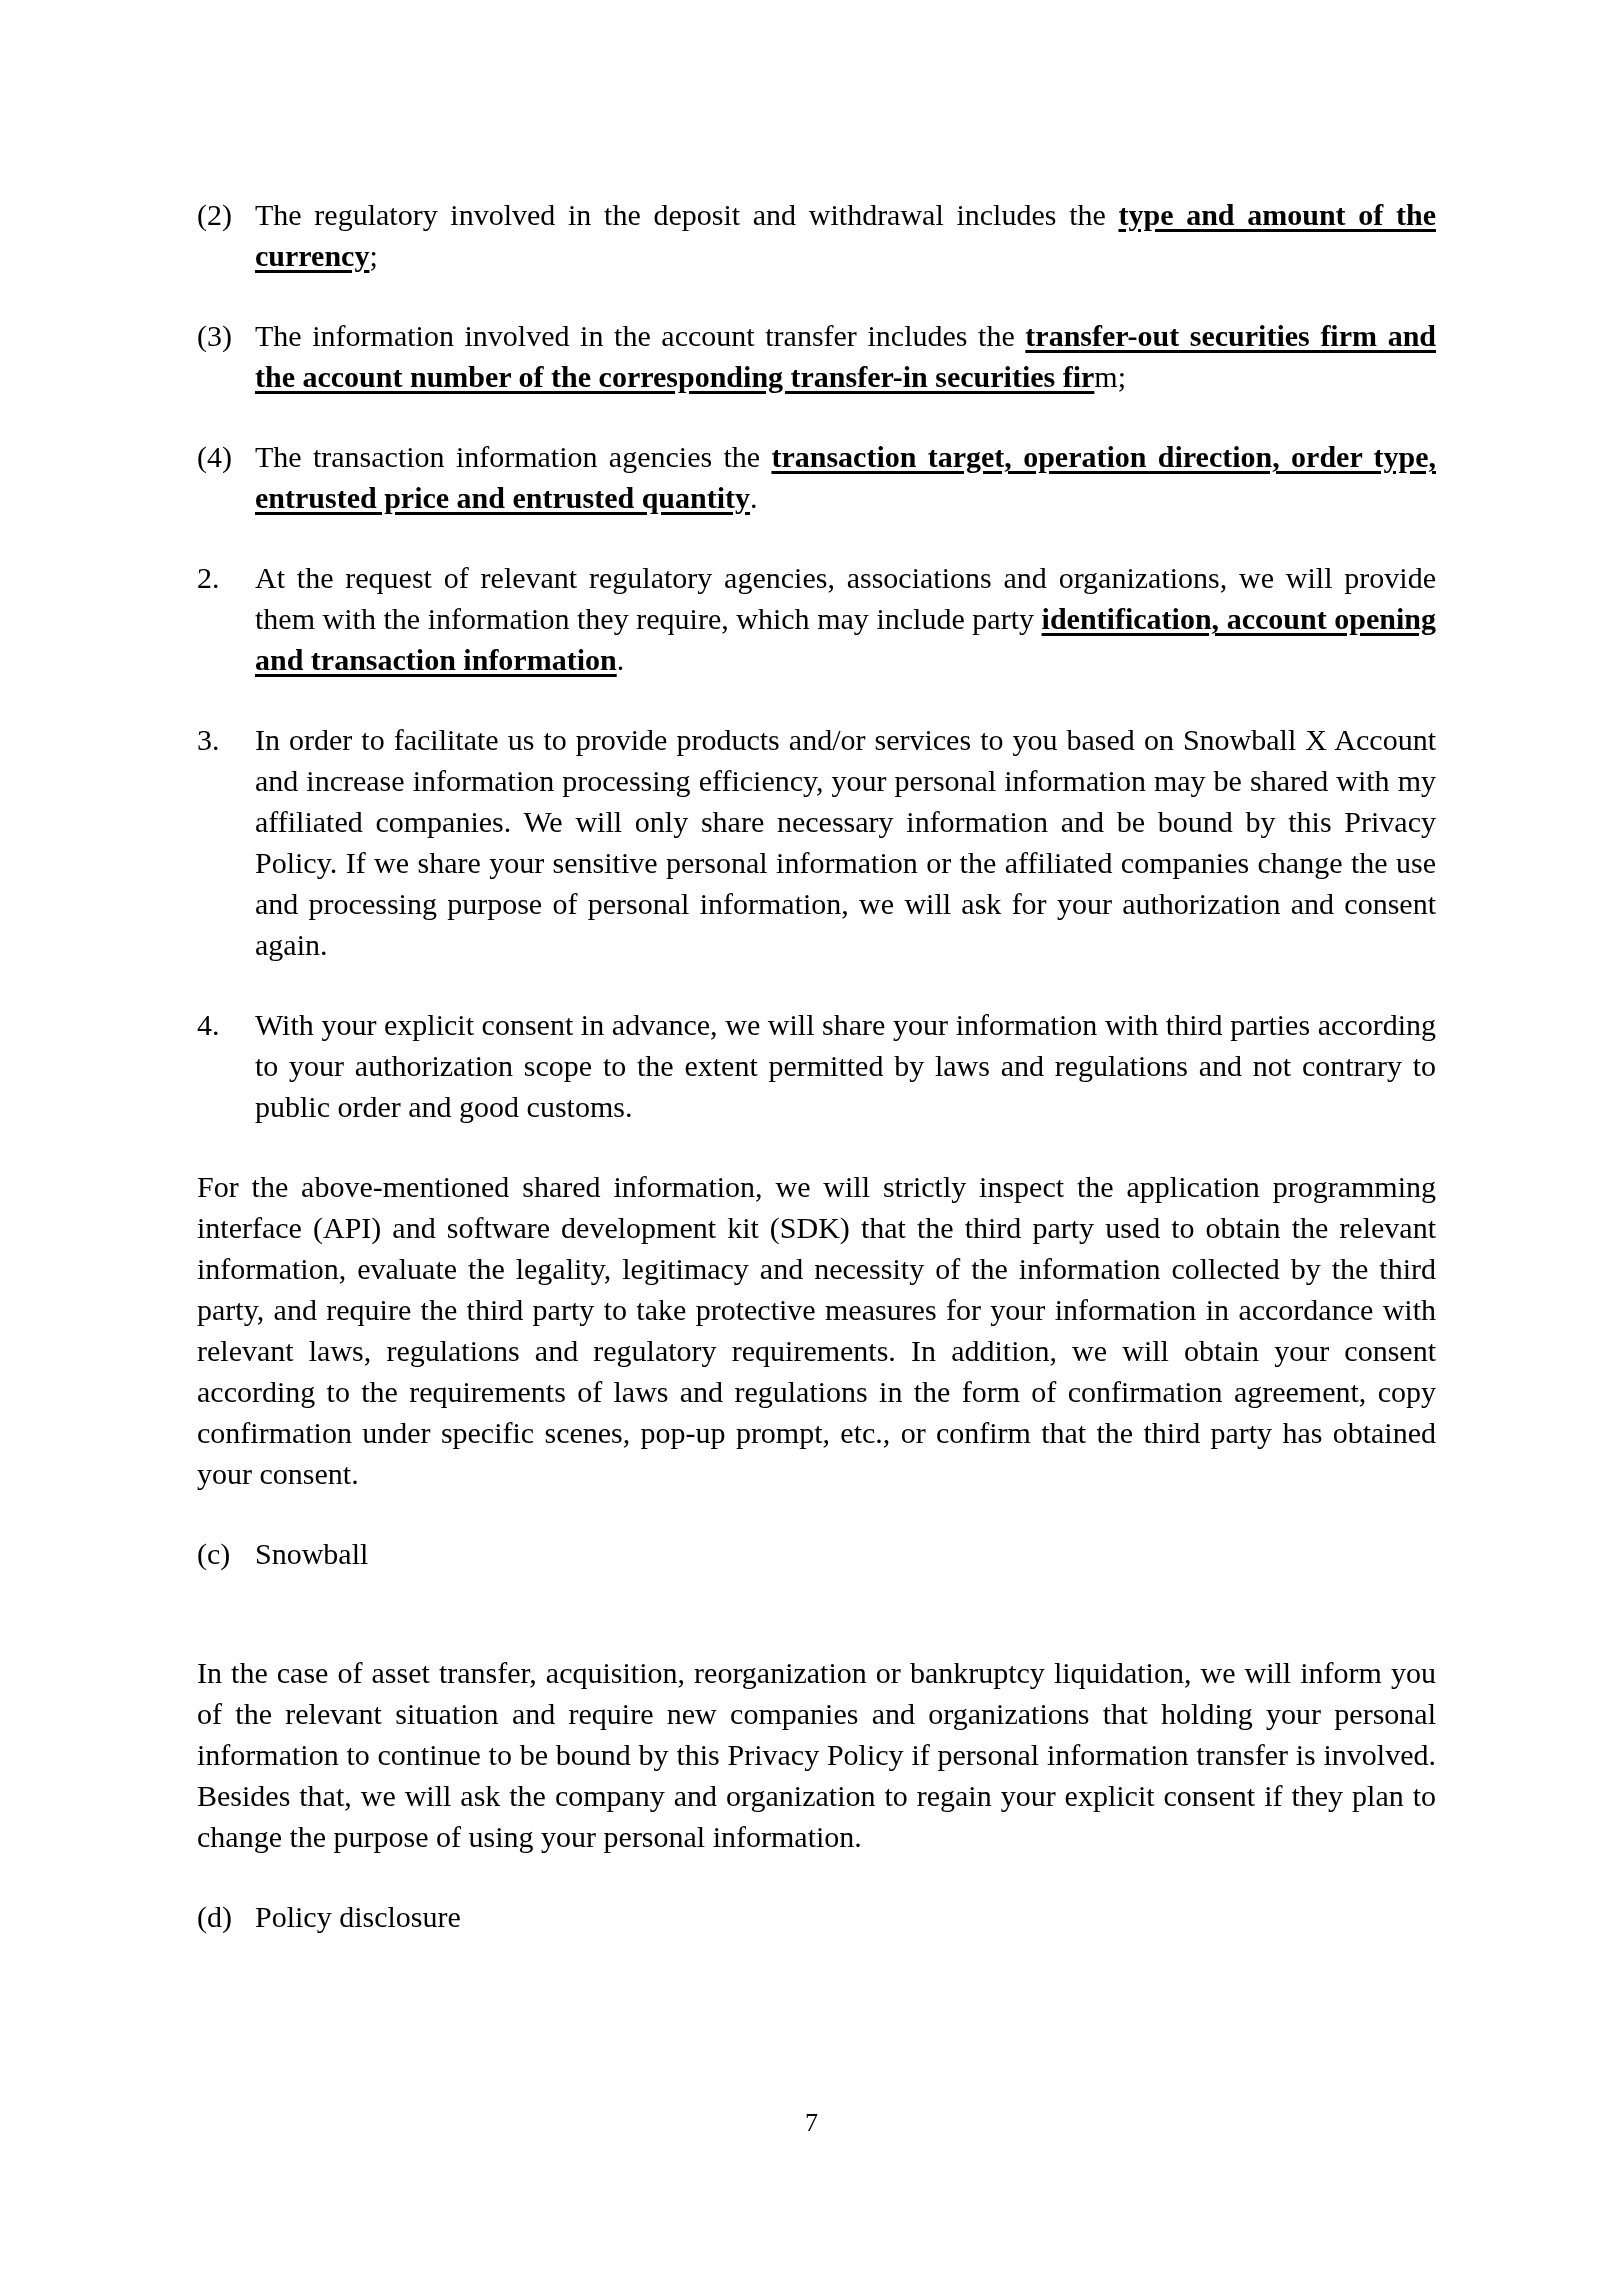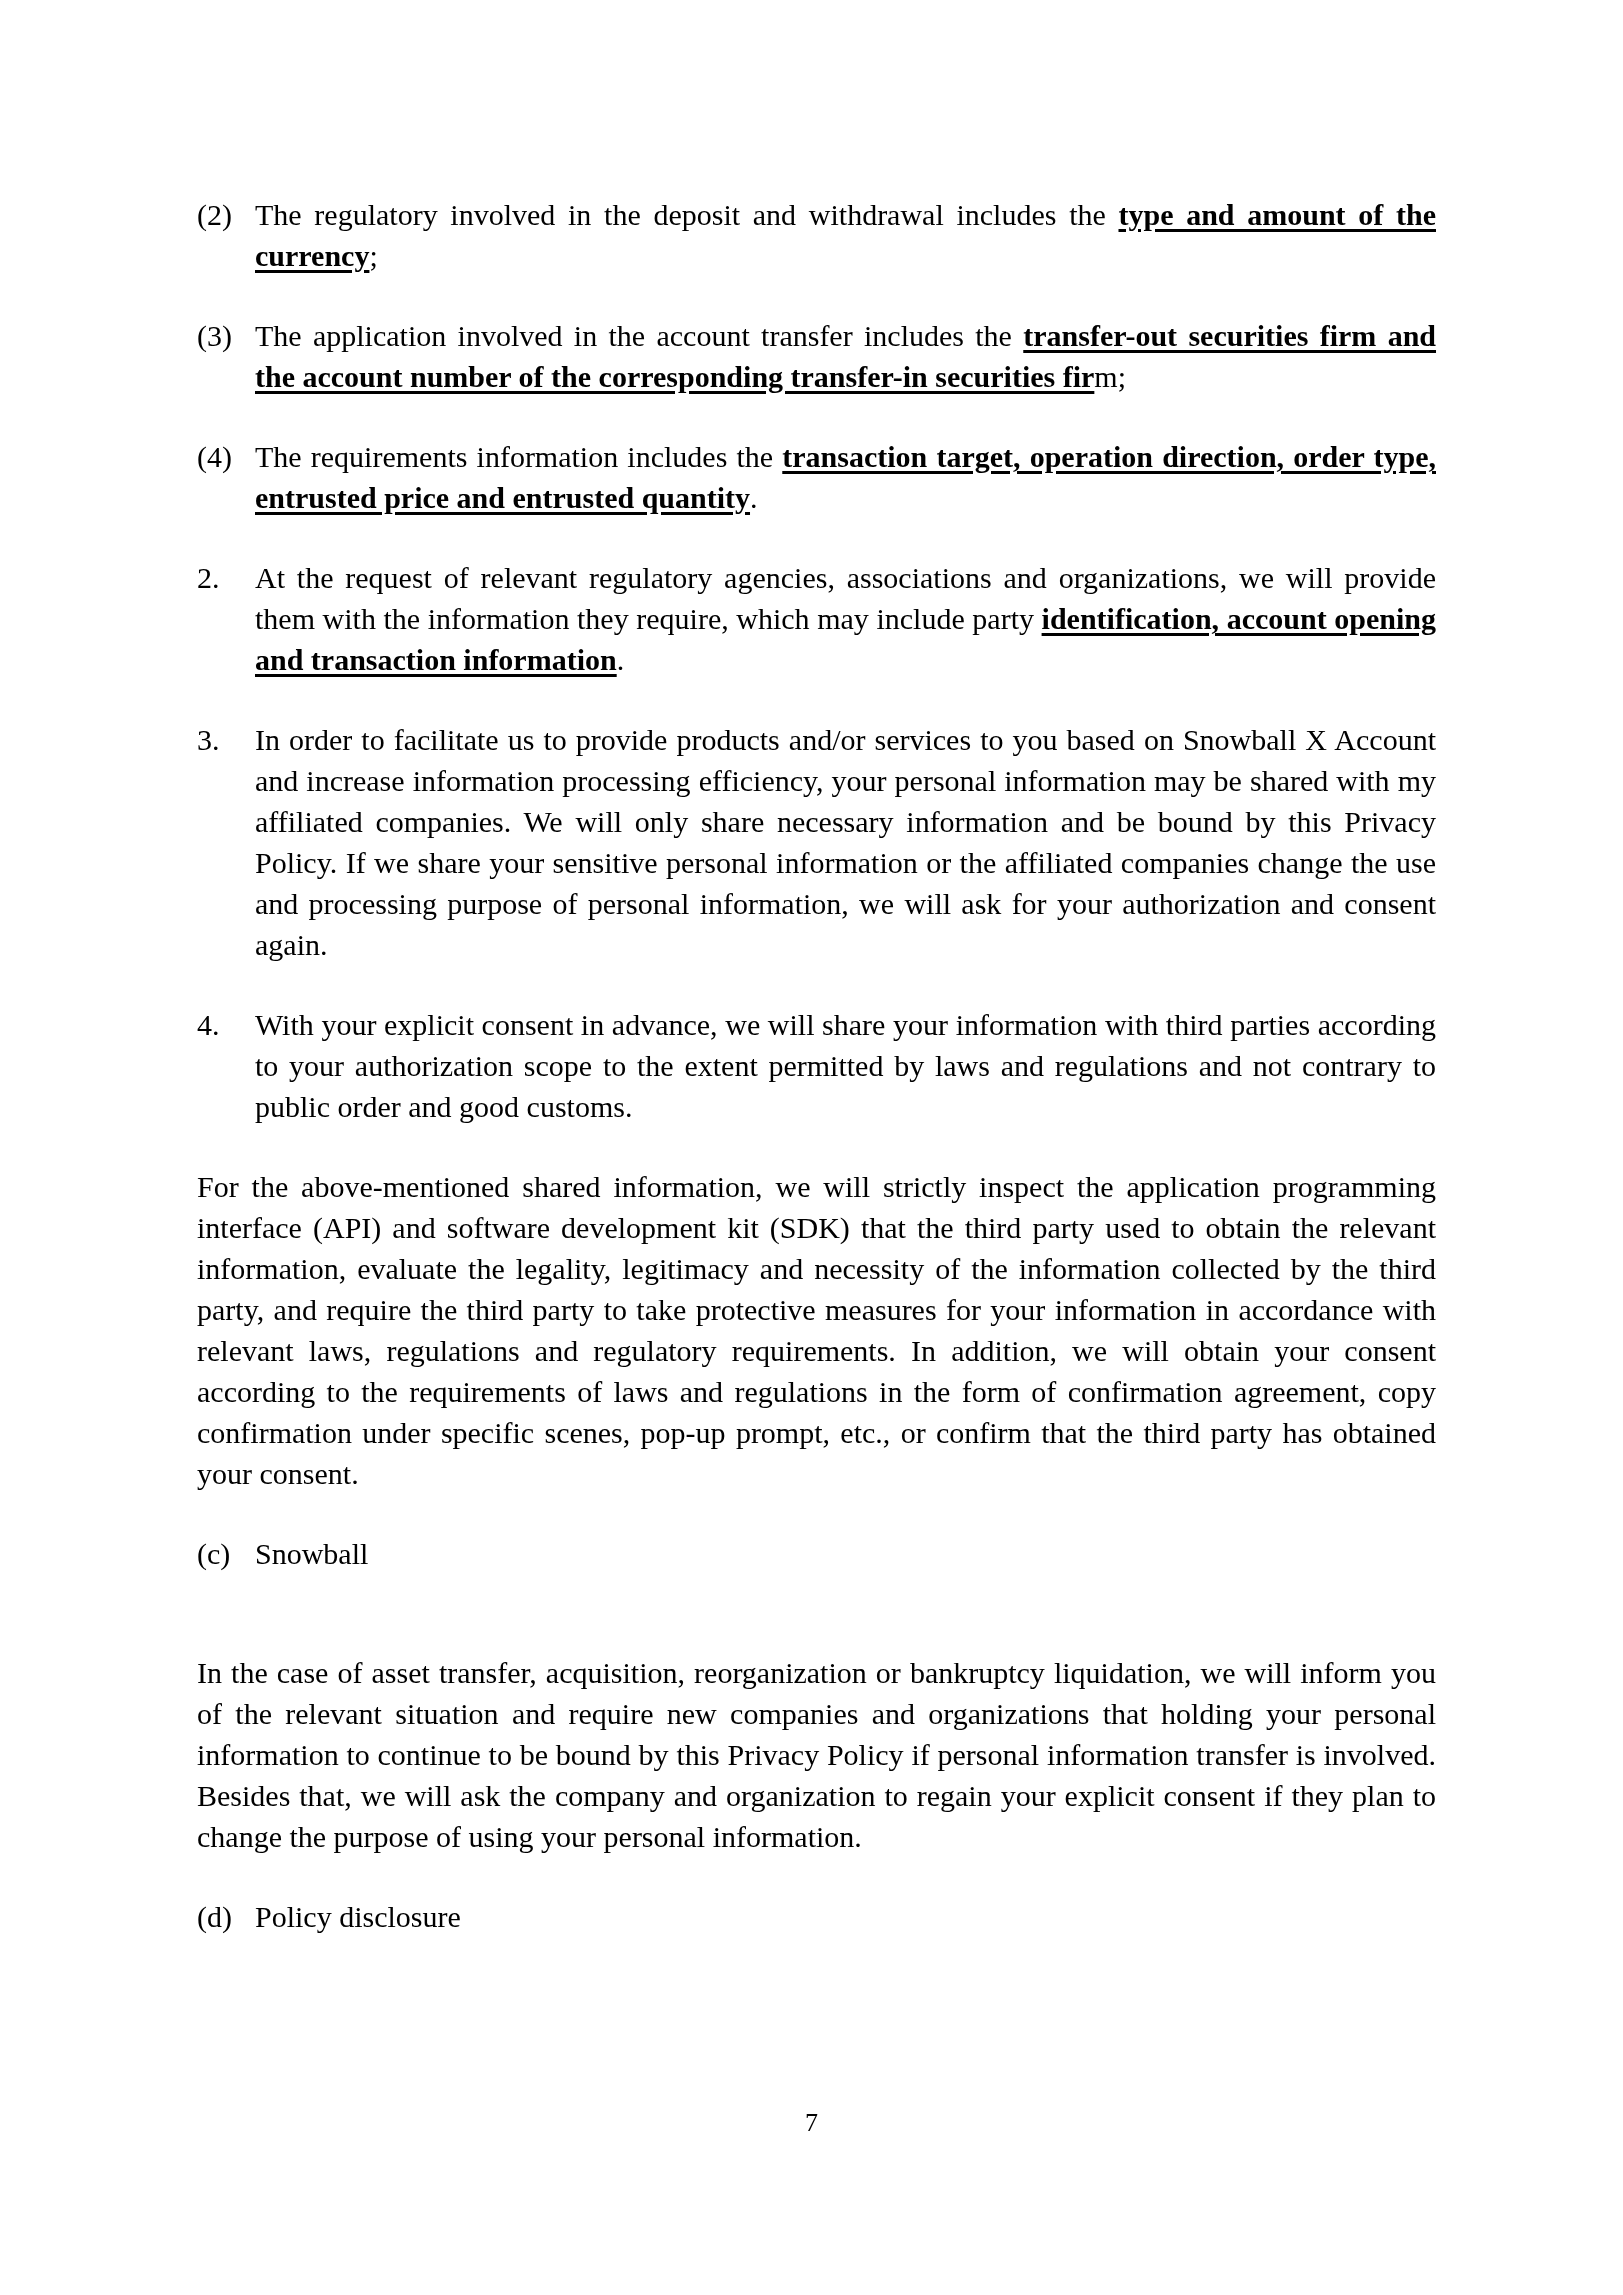--- a/index.html
+++ b/index.html
@@ -60,27 +60,27 @@
 <div class="page">
 
   <div class="item">
     <span class="marker">(2)</span>
     <span>The regulatory involved in the deposit and withdrawal includes the </span><span class="u">type and amount of the currency</span><span>;</span>
   </div>
   <div class="gap"></div>
 
   <div class="item">
     <span class="marker">(3)</span>
-    <span>The application involved in the account transfer includes the </span><span class="u">transfer-out securities firm and the account number of the corresponding transfer-in securities fir</span><span>m;</span>
+    <span>The information involved in the account transfer includes the </span><span class="u">transfer-out securities firm and the account number of the corresponding transfer-in securities fir</span><span>m;</span>
   </div>
   <div class="gap"></div>
 
   <div class="item">
     <span class="marker">(4)</span>
-    <span>The requirements information includes the </span><span class="u">transaction target, operation direction, order type, entrusted price and entrusted quantity</span><span>.</span>
+    <span>The transaction information agencies the </span><span class="u">transaction target, operation direction, order type, entrusted price and entrusted quantity</span><span>.</span>
   </div>
   <div class="gap"></div>
 
   <div class="item">
     <span class="marker">2.</span>
     <span>At the request of relevant regulatory agencies, associations and organizations, we will provide them with the information they require, which may include party </span><span class="u">identification, account opening and transaction information</span><span>.</span>
   </div>
   <div class="gap"></div>
 
   <div class="item">

